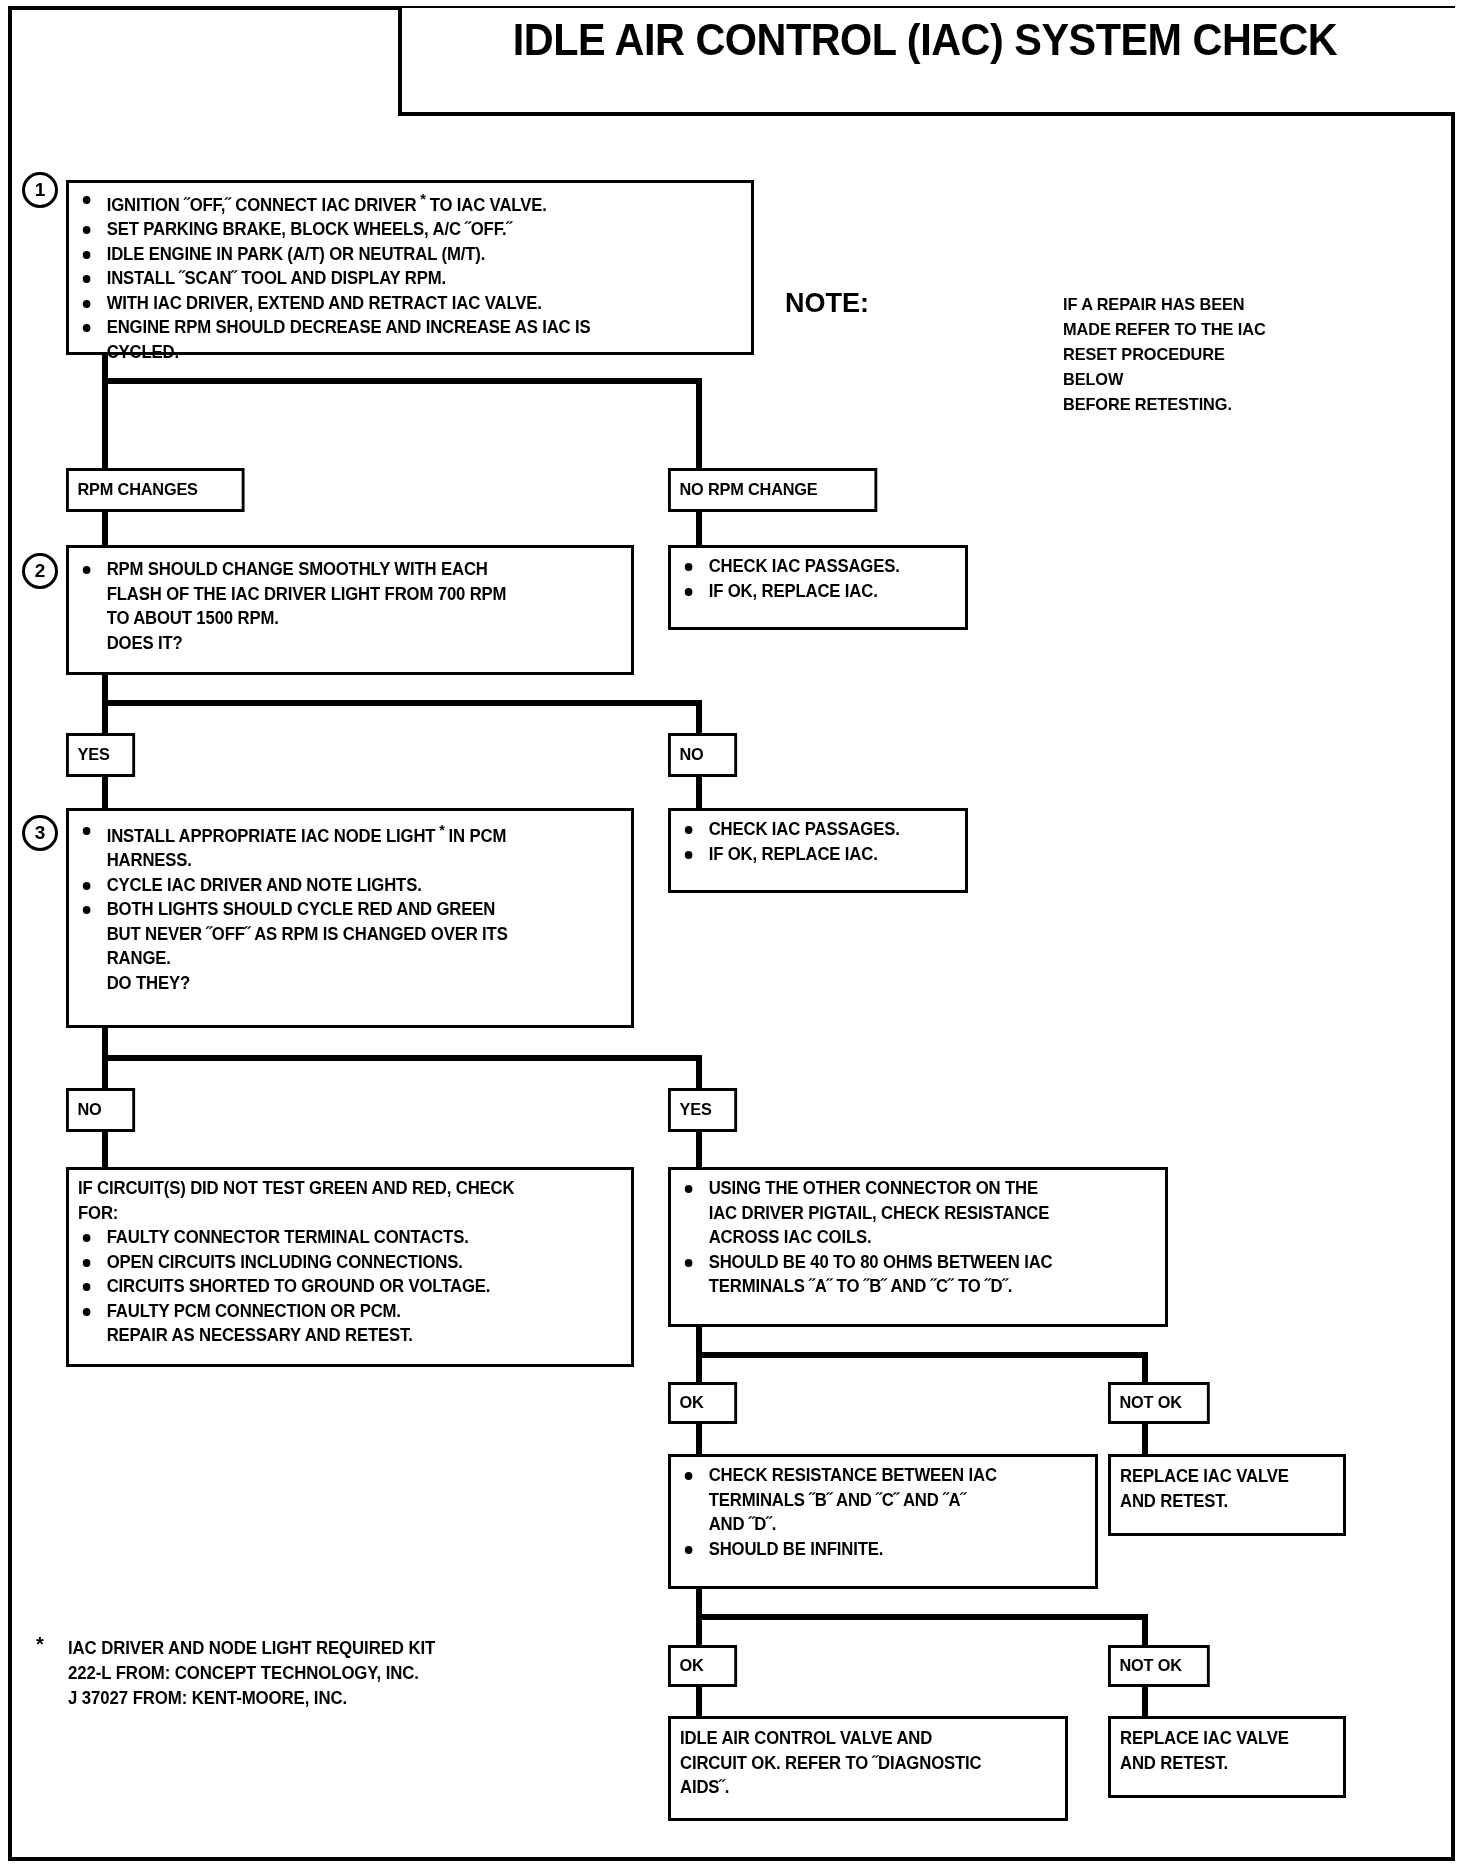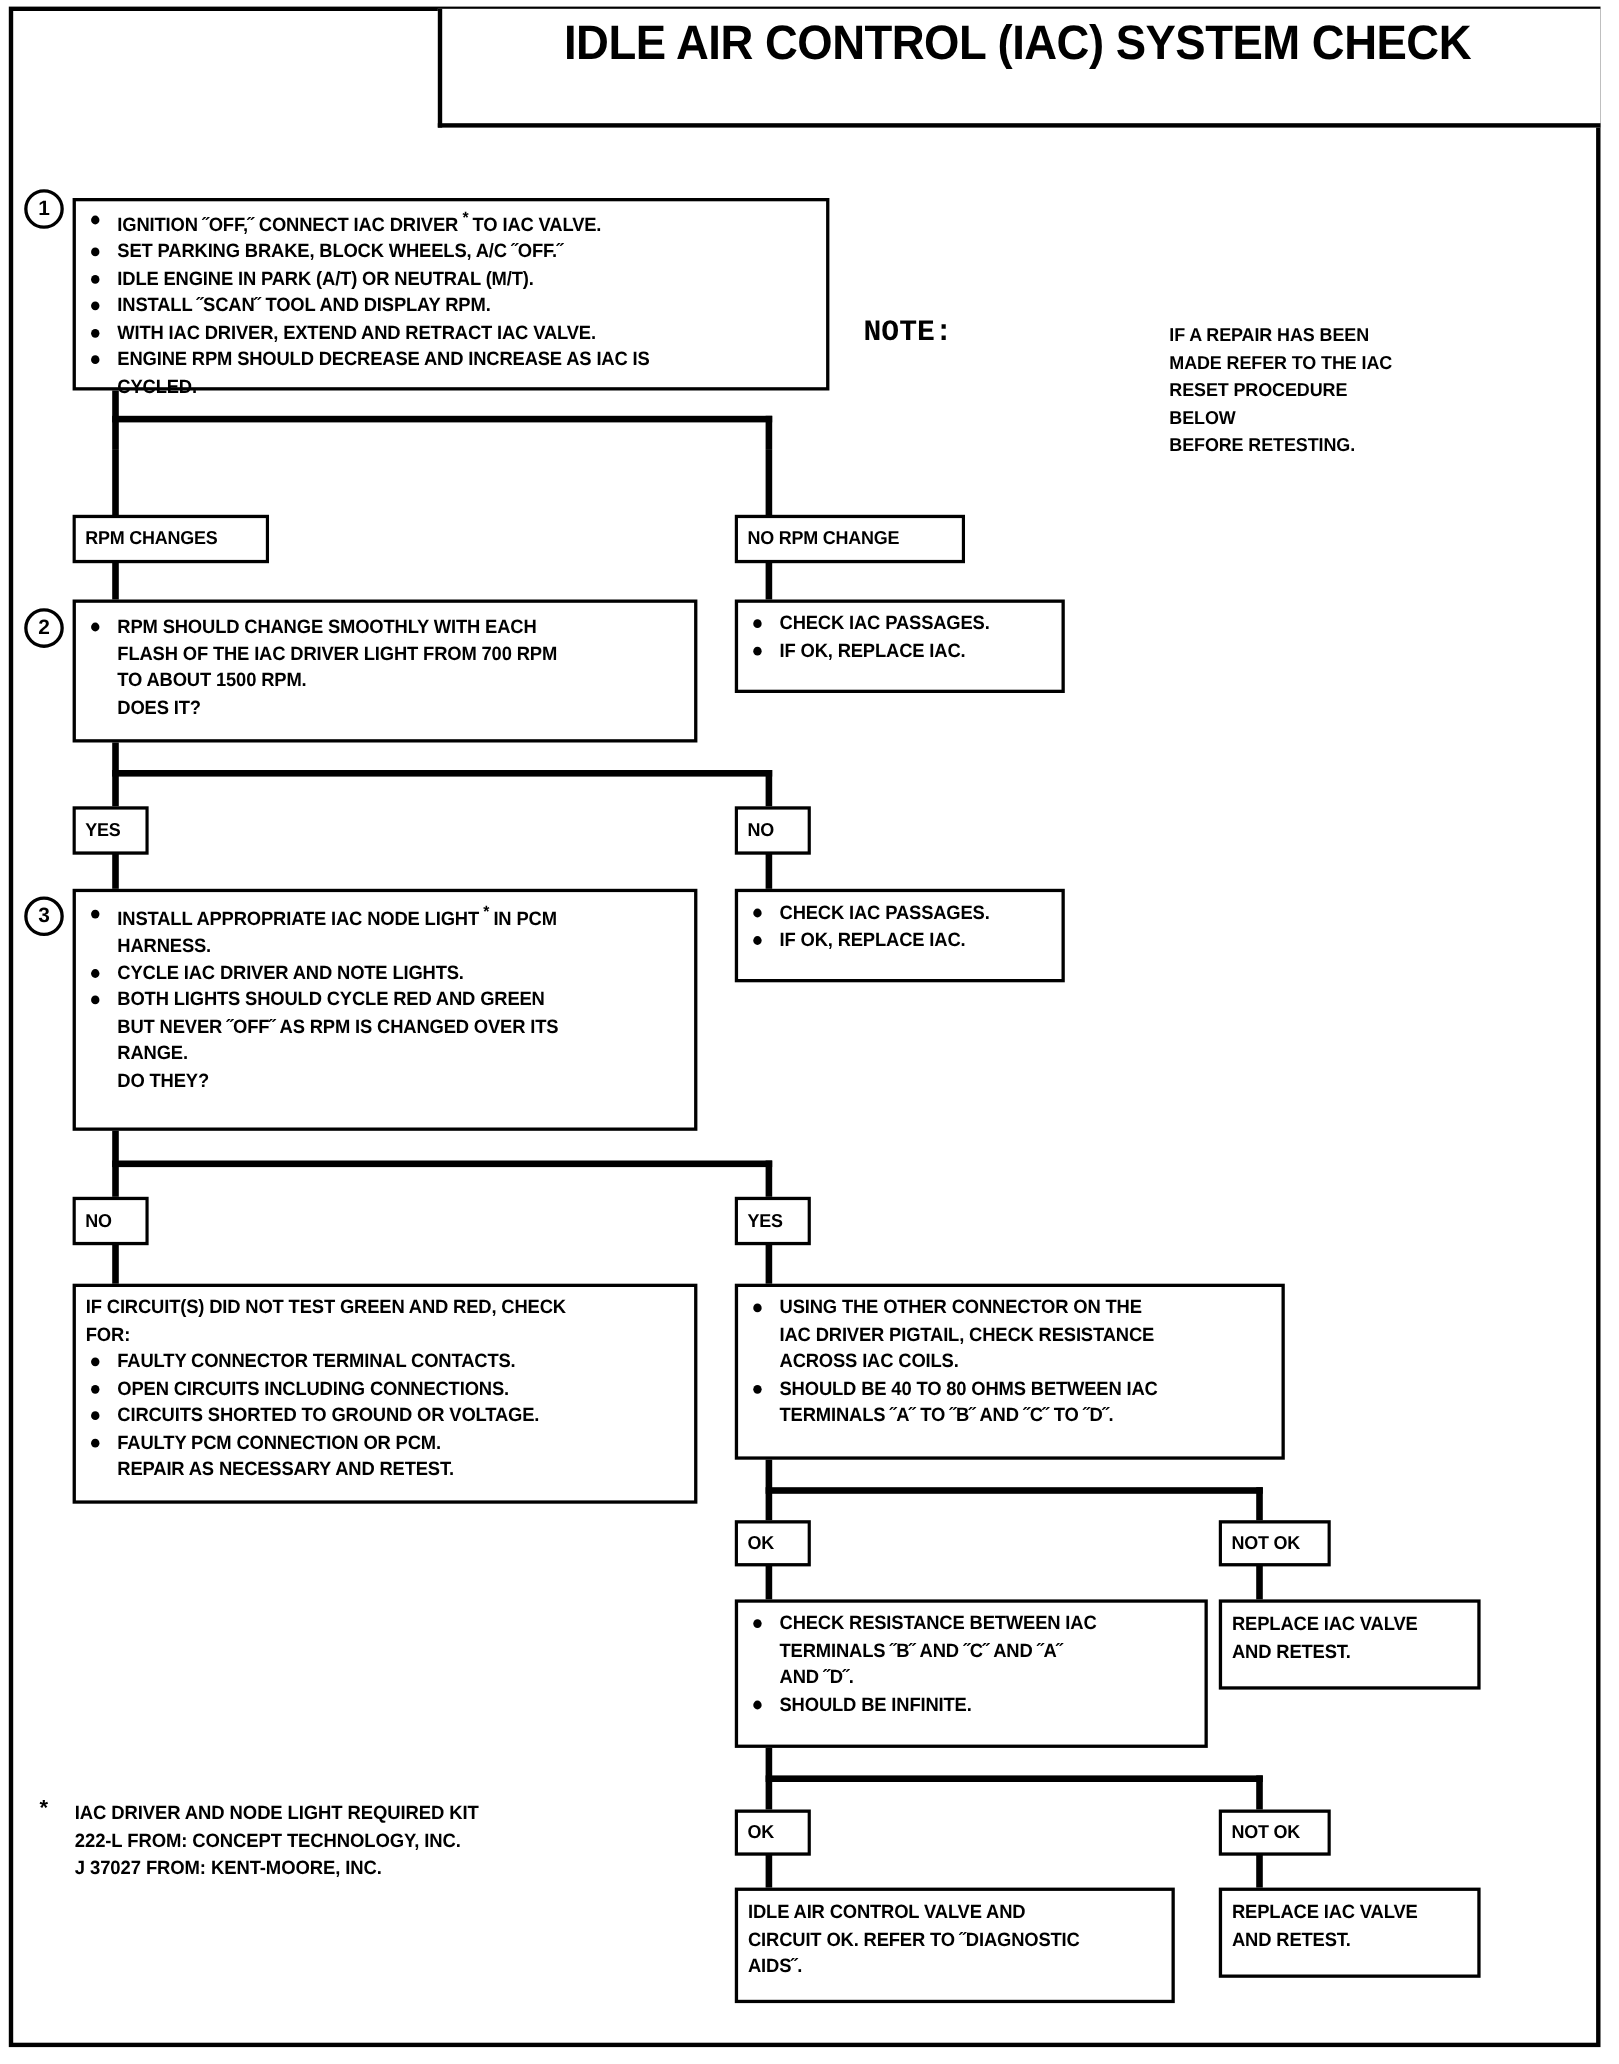--- a/index.html
+++ b/index.html
@@ -184,21 +184,21 @@
 </head>
 <body>
 
 <div id="page">
 
   <div class="page-border"></div>
 
   <div class="title-box"></div>
   <div class="title-text">IDLE AIR CONTROL (IAC) SYSTEM CHECK</div>
 
-  <div class="note-label" style="left:785px; top:288px;font-family:Liberation Mono, monospace;">NOTE:</div>
+  <div class="note-label" style="left:785px; top:288px;">NOTE:</div>
   <div class="note-body" style="left:1063px; top:292px; width:220px;">
     <div>IF A REPAIR HAS BEEN</div>
     <div>MADE REFER TO THE IAC</div>
     <div>RESET PROCEDURE BELOW</div>
     <div>BEFORE RETESTING.</div>
   </div>
 
   <div class="box" style="left:66px; top:180px; width:688px; height:175px;"></div>
   <div class="step-circle" style="left:22px; top:172px;">1</div>
   <div class="body-text" style="left:78px; top:187px; width:670px;">

